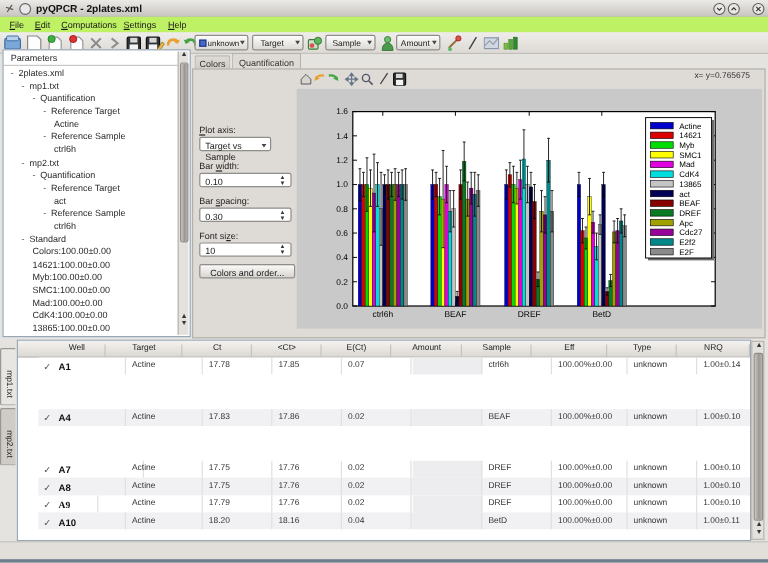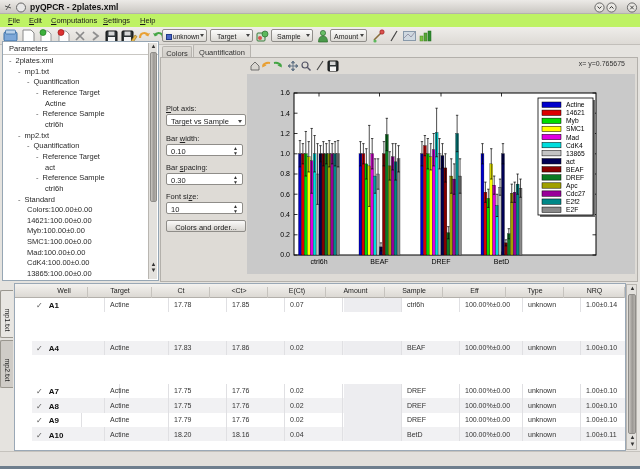--- a/index.html
+++ b/index.html
@@ -204,21 +204,21 @@
     <circle cx="56" cy="6" r="3" fill="none" stroke="#556" stroke-width="1.2"></circle>
     <path d="M58.5 8.5 l3 3" stroke="#556" stroke-width="1.4"></path>
 
     <path d="M68 11 L74 2" stroke="#444" stroke-width="1.1"></path>
 
     <rect x="79" y="2" width="10" height="10" rx="1" fill="#2e3436" stroke="#111"></rect>
     <rect x="81" y="2.5" width="5.5" height="3.5" fill="#d8d8d8"></rect>
     <rect x="81" y="7.5" width="6" height="4.5" fill="#f4f4f4"></rect>
   </svg>
   <div class="plabel" style="left:5px;top:46px"><u>P</u>lot axis:</div>
-  <div class="pbox" style="top:56px;width:80px">Target vs Sample<span class="arr" style="position:absolute;right:3px;top:5px;width:0;height:0;border-left:2.5px solid transparent;border-right:2.5px solid transparent;border-top:3.5px solid #444"></span></div>
+  <div class="pbox" style="top:56px;width:60px">Target vs Sample<span class="arr" style="position:absolute;right:3px;top:5px;width:0;height:0;border-left:2.5px solid transparent;border-right:2.5px solid transparent;border-top:3.5px solid #444"></span></div>
   <div class="plabel" style="left:5px;top:76px">Bar <u>w</u>idth:</div>
   <div class="pbox" style="top:86px">0.10<span class="spin">▲<br>▼</span></div>
   <div class="plabel" style="left:5px;top:105px">Bar <u>s</u>pacing:</div>
   <div class="pbox" style="top:115px">0.30<span class="spin">▲<br>▼</span></div>
   <div class="plabel" style="left:5px;top:134px">Font si<u>z</u>e:</div>
   <div class="pbox" style="top:144px">10<span class="spin">▲<br>▼</span></div>
   <div id="colorbtn">Colors and order...</div>
   <div id="canvas">
     <svg width="388" height="200" style="position:absolute;left:0;top:0" xmlns="http://www.w3.org/2000/svg">
 <rect x="0" y="0" width="388" height="200" fill="#c9c9c9"></rect>
@@ -584,21 +584,21 @@
 <div class="td" style="left:138px;width:57px;">17.75</div>
 <div class="td" style="left:196px;width:57px;">17.76</div>
 <div class="td" style="left:254px;width:57px;">0.02</div>
 <div class="td" style="left:312px;width:58px;background:#ededf0;"></div>
 <div class="td" style="left:371px;width:57px;">DREF</div>
 <div class="td" style="left:429px;width:62px;">100.00%±0.00</div>
 <div class="td" style="left:492px;width:57px;">unknown</div>
 <div class="td" style="left:550px;width:60px;">1.00±0.10</div>
 </div>
 <div class="trow" style="top:128.7px;height:14.4px;background:#ffffff">
-<div class="td well" style="left:0px;width:50px;"><span class="chk">✓</span><span class="wname">A9</span></div>
+<div class="td well" style="left:0px;width:50px;font-family:Liberation Serif, serif;"><span class="chk">✓</span><span class="wname">A9</span></div>
 <div class="td" style="left:74px;width:63px;">Actine</div>
 <div class="td" style="left:138px;width:57px;">17.79</div>
 <div class="td" style="left:196px;width:57px;">17.76</div>
 <div class="td" style="left:254px;width:57px;">0.02</div>
 <div class="td" style="left:312px;width:58px;background:#ededf0;"></div>
 <div class="td" style="left:371px;width:57px;">DREF</div>
 <div class="td" style="left:429px;width:62px;">100.00%±0.00</div>
 <div class="td" style="left:492px;width:57px;">unknown</div>
 <div class="td" style="left:550px;width:60px;">1.00±0.10</div>
 </div>

